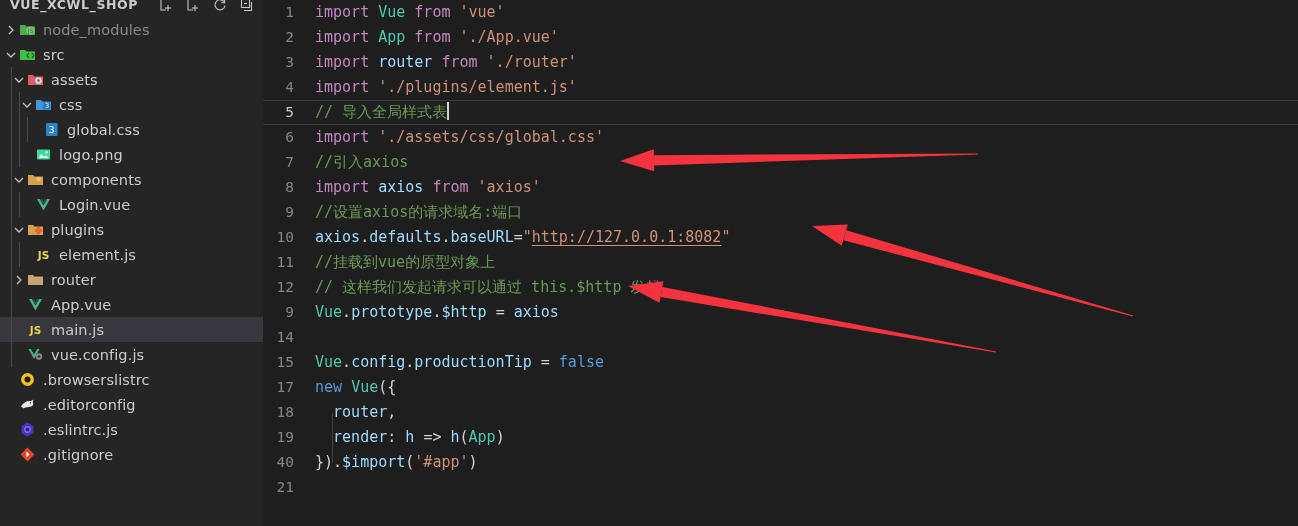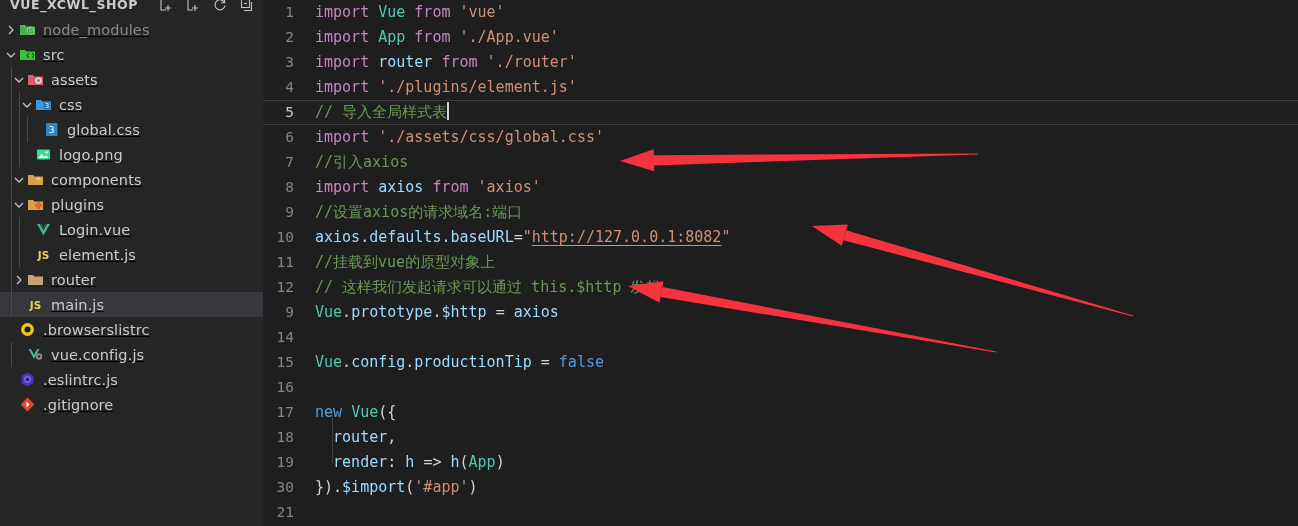--- a/index.html
+++ b/index.html
@@ -58,21 +58,20 @@
   .hdr-icon svg { display: block; }
 
   .tree { padding-top: 0px; }
   .row {
     height: 25px;
     display: flex;
     align-items: center;
     position: relative;
     white-space: nowrap;
     cursor: pointer;
-    text-decoration: underline;
   }
   .row.selected { background: #2a2d2e; }
   .row.active-file { background: #37373d; }
   .row-label {
     font-size: 14.5px;
     color: #cccccc;
     font-family: "DejaVu Sans", sans-serif;
     letter-spacing: 0.1px;
   }
   .row.dim .row-label { color: #8a8a8a; }
@@ -317,20 +316,36 @@
           <span class="ficon">
             <svg width="17" height="17" viewBox="0 0 17 17">
               <path d="M1 4 h5 l1.4 1.6 H16 V14 H1 Z" fill="#d9a04b"></path>
               <path d="M11.5 6 L14.5 8 L11.5 10 L8.5 8 Z" fill="#e8c77a"></path>
             </svg>
           </span>
           <span class="row-label">components</span>
         </div>
         <div class="row">
           <span class="guide" style="left: 11px;"></span>
+          <span class="guide" style="left: 19px;"></span>
+          <span class="chev empty" style="margin-left: 19px;">
+            <svg width="16" height="16" viewBox="0 0 16 16" fill="none" stroke="#c5c5c5" stroke-width="1.25">
+              <path d="M6 4 L10 8 L6 12"></path>
+            </svg>
+          </span>
+          <span class="ficon">
+            <svg width="17" height="17" viewBox="0 0 17 17">
+              <path d="M2 3 L8.5 14.5 L15 3 H12.2 L8.5 9.6 L4.8 3 Z" fill="#41b883"></path>
+              <path d="M5 3 L8.5 9 L12 3 H10 L8.5 5.7 L7 3 Z" fill="#35495e"></path>
+            </svg>
+          </span>
+          <span class="row-label">Login.vue</span>
+        </div>
+        <div class="row">
+          <span class="guide" style="left: 11px;"></span>
           <span class="chev" style="margin-left: 11px;">
             <svg width="16" height="16" viewBox="0 0 16 16" fill="none" stroke="#c5c5c5" stroke-width="1.25">
               <path d="M4 6 L8 10 L12 6"></path>
             </svg>
           </span>
           <span class="ficon">
             <svg width="17" height="17" viewBox="0 0 17 17">
               <path d="M1 4 h5 l1.4 1.6 H16 V14 H1 Z" fill="#d9a04b"></path>
               <path d="M10 6 h3 v2 h2 v3 h-2 v2 h-3 v-2 h-2 v-3 h2 z" fill="#e8622c"></path>
             </svg>
@@ -340,99 +355,112 @@
         <div class="row">
           <span class="guide" style="left: 11px;"></span>
           <span class="guide" style="left: 19px;"></span>
           <span class="chev empty" style="margin-left: 19px;">
             <svg width="16" height="16" viewBox="0 0 16 16" fill="none" stroke="#c5c5c5" stroke-width="1.25">
               <path d="M6 4 L10 8 L6 12"></path>
             </svg>
           </span>
           <span class="ficon">
             <svg width="17" height="17" viewBox="0 0 17 17">
+              <text x="8.5" y="12.5" font-size="10.5" font-weight="bold" fill="#e8d44d" text-anchor="middle" font-family="DejaVu Sans">JS</text>
+            </svg>
+          </span>
+          <span class="row-label">element.js</span>
+        </div>
+        <div class="row">
+          <span class="guide" style="left: 11px;"></span>
+          <span class="chev" style="margin-left: 11px;">
+            <svg width="16" height="16" viewBox="0 0 16 16" fill="none" stroke="#c5c5c5" stroke-width="1.25">
+              <path d="M6 4 L10 8 L6 12"></path>
+            </svg>
+          </span>
+          <span class="ficon">
+            <svg width="17" height="17" viewBox="0 0 17 17">
+              <path d="M1 4 h5 l1.4 1.6 H16 V14 H1 Z" fill="#c7a570"></path>
+            </svg>
+          </span>
+          <span class="row-label">router</span>
+        </div>
+        <div class="row">
+          <span class="guide" style="left: 11px;"></span>
+          <span class="chev empty" style="margin-left: 11px;">
+            <svg width="16" height="16" viewBox="0 0 16 16" fill="none" stroke="#c5c5c5" stroke-width="1.25">
+              <path d="M6 4 L10 8 L6 12"></path>
+            </svg>
+          </span>
+          <span class="ficon">
+            <svg width="17" height="17" viewBox="0 0 17 17">
               <path d="M2 3 L8.5 14.5 L15 3 H12.2 L8.5 9.6 L4.8 3 Z" fill="#41b883"></path>
               <path d="M5 3 L8.5 9 L12 3 H10 L8.5 5.7 L7 3 Z" fill="#35495e"></path>
             </svg>
           </span>
-          <span class="row-label">Login.vue</span>
-        </div>
-        <div class="row">
-          <span class="guide" style="left: 11px;"></span>
-          <span class="guide" style="left: 19px;"></span>
-          <span class="chev empty" style="margin-left: 19px;">
+          <span class="row-label">App.vue</span>
+        </div>
+        <div class="row active-file">
+          <span class="guide" style="left: 11px;"></span>
+          <span class="chev empty" style="margin-left: 11px;">
             <svg width="16" height="16" viewBox="0 0 16 16" fill="none" stroke="#c5c5c5" stroke-width="1.25">
               <path d="M6 4 L10 8 L6 12"></path>
             </svg>
           </span>
           <span class="ficon">
             <svg width="17" height="17" viewBox="0 0 17 17">
               <text x="8.5" y="12.5" font-size="10.5" font-weight="bold" fill="#e8d44d" text-anchor="middle" font-family="DejaVu Sans">JS</text>
             </svg>
           </span>
-          <span class="row-label">element.js</span>
-        </div>
-        <div class="row">
-          <span class="guide" style="left: 11px;"></span>
-          <span class="chev" style="margin-left: 11px;">
-            <svg width="16" height="16" viewBox="0 0 16 16" fill="none" stroke="#c5c5c5" stroke-width="1.25">
-              <path d="M6 4 L10 8 L6 12"></path>
-            </svg>
-          </span>
-          <span class="ficon">
-            <svg width="17" height="17" viewBox="0 0 17 17">
-              <path d="M1 4 h5 l1.4 1.6 H16 V14 H1 Z" fill="#c7a570"></path>
-            </svg>
-          </span>
-          <span class="row-label">router</span>
-        </div>
-        <div class="row active-file">
+          <span class="row-label">main.js</span>
+        </div>
+        <div class="row">
           <span class="guide" style="left: 11px;"></span>
           <span class="chev empty" style="margin-left: 11px;">
             <svg width="16" height="16" viewBox="0 0 16 16" fill="none" stroke="#c5c5c5" stroke-width="1.25">
               <path d="M6 4 L10 8 L6 12"></path>
             </svg>
           </span>
           <span class="ficon">
             <svg width="17" height="17" viewBox="0 0 17 17">
-              <text x="8.5" y="12.5" font-size="10.5" font-weight="bold" fill="#e8d44d" text-anchor="middle" font-family="DejaVu Sans">JS</text>
-            </svg>
-          </span>
-          <span class="row-label">main.js</span>
+              <path d="M1.5 3 L7 13 L12.5 3 H10.2 L7 8.6 L3.8 3 Z" fill="#41b883"></path>
+              <circle cx="12" cy="10.5" r="3.2" fill="#8a8a8a"></circle>
+              <circle cx="12" cy="10.5" r="1.3" fill="#2b2b2b"></circle>
+            </svg>
+          </span>
+          <span class="row-label">vue.config.js</span>
         </div>
         <div class="row">
           <span class="chev empty" style="margin-left: 3px;">
             <svg width="16" height="16" viewBox="0 0 16 16" fill="none" stroke="#c5c5c5" stroke-width="1.25">
               <path d="M6 4 L10 8 L6 12"></path>
             </svg>
           </span>
           <span class="ficon">
             <svg width="17" height="17" viewBox="0 0 17 17">
               <circle cx="8.5" cy="8.5" r="6.4" fill="#efc41f"></circle>
               <path d="M8.5 2.1 a6.4 6.4 0 0 1 0 12.8 a4.6 4.6 0 0 0 0 -12.8 Z" fill="#1b1b1b"></path>
               <circle cx="8.5" cy="8.5" r="3" fill="#1b1b1b"></circle>
             </svg>
           </span>
           <span class="row-label">.browserslistrc</span>
         </div>
         <div class="row">
-          <span class="guide" style="left: 11px;"></span>
-          <span class="chev empty" style="margin-left: 11px;">
-            <svg width="16" height="16" viewBox="0 0 16 16" fill="none" stroke="#c5c5c5" stroke-width="1.25">
-              <path d="M6 4 L10 8 L6 12"></path>
-            </svg>
-          </span>
-          <span class="ficon">
-            <svg width="17" height="17" viewBox="0 0 17 17">
-              <path d="M1.5 3 L7 13 L12.5 3 H10.2 L7 8.6 L3.8 3 Z" fill="#41b883"></path>
-              <circle cx="12" cy="10.5" r="3.2" fill="#8a8a8a"></circle>
-              <circle cx="12" cy="10.5" r="1.3" fill="#2b2b2b"></circle>
-            </svg>
-          </span>
-          <span class="row-label">vue.config.js</span>
+          <span class="chev empty" style="margin-left: 3px;">
+            <svg width="16" height="16" viewBox="0 0 16 16" fill="none" stroke="#c5c5c5" stroke-width="1.25">
+              <path d="M6 4 L10 8 L6 12"></path>
+            </svg>
+          </span>
+          <span class="ficon">
+            <svg width="17" height="17" viewBox="0 0 17 17">
+              <path d="M2 10.5 c2 -4 6 -6 10 -5.5 l2.6 -1.6 -0.8 2.6 c1 1.6 0.3 3.8 -1.5 4.6 c-2.6 1.2 -6 0.4 -7.6 1.8 z" fill="#e8e8e8"></path>
+              <circle cx="11.4" cy="6.7" r="0.8" fill="#2b2b2b"></circle>
+            </svg>
+          </span>
+          <span class="row-label">.editorconfig</span>
         </div>
         <div class="row">
           <span class="chev empty" style="margin-left: 3px;">
             <svg width="16" height="16" viewBox="0 0 16 16" fill="none" stroke="#c5c5c5" stroke-width="1.25">
               <path d="M6 4 L10 8 L6 12"></path>
             </svg>
           </span>
           <span class="ficon">
             <svg width="17" height="17" viewBox="0 0 17 17">
               <path d="M8.5 1.6 L14.4 5 V12 L8.5 15.4 L2.6 12 V5 Z" fill="#4b32c3"></path>
@@ -469,25 +497,24 @@
         <div class="cline"><span class="lnum">6</span><span class="ctext"><span class="kw">import</span> <span class="str">'./assets/css/global.css'</span></span></div>
         <div class="cline"><span class="lnum">7</span><span class="ctext"><span class="cmt">//引入axios</span></span></div>
         <div class="cline"><span class="lnum">8</span><span class="ctext"><span class="kw">import</span> <span class="var">axios</span> <span class="kw">from</span> <span class="str">'axios'</span></span></div>
         <div class="cline"><span class="lnum">9</span><span class="ctext"><span class="cmt">//设置axios的请求域名:端口</span></span></div>
         <div class="cline"><span class="lnum">10</span><span class="ctext"><span class="var">axios</span><span class="pun">.</span><span class="var">defaults</span><span class="pun">.</span><span class="var">baseURL</span><span class="pun">=</span><span class="str">"</span><span class="url">http://127.0.0.1:8082</span><span class="str">"</span></span></div>
         <div class="cline"><span class="lnum">11</span><span class="ctext"><span class="cmt">//挂载到vue的原型对象上</span></span></div>
         <div class="cline"><span class="lnum">12</span><span class="ctext"><span class="cmt">// 这样我们发起请求可以通过 this.$http 发起</span></span></div>
         <div class="cline"><span class="lnum">9</span><span class="ctext"><span class="cls">Vue</span><span class="pun">.</span><span class="var">prototype</span><span class="pun">.</span><span class="var">$http</span> <span class="pun">=</span> <span class="var">axios</span></span></div>
         <div class="cline"><span class="lnum">14</span><span class="ctext"></span></div>
         <div class="cline"><span class="lnum">15</span><span class="ctext"><span class="cls">Vue</span><span class="pun">.</span><span class="var">config</span><span class="pun">.</span><span class="var">productionTip</span> <span class="pun">=</span> <span class="kw2">false</span></span></div>
-        <div class="cline"><span class="lnum">16</span><span class="ctext"></span></div>
         <div class="cline"><span class="lnum">17</span><span class="ctext"><span class="kw2">new</span> <span class="cls">Vue</span><span class="pun">(</span><span class="pun">{</span></span></div>
         <div class="cline"><span class="lnum">18</span><span class="ctext">  <span class="var">router</span><span class="pun">,</span></span></div>
         <div class="cline"><span class="lnum">19</span><span class="ctext">  <span class="var">render</span><span class="pun">:</span> <span class="var">h</span> <span class="pun">=</span><span class="pun">&gt;</span> <span class="var">h</span><span class="pun">(</span><span class="cls">App</span><span class="pun">)</span></span></div>
-        <div class="cline"><span class="lnum">30</span><span class="ctext"><span class="pun">}</span><span class="pun">)</span><span class="pun">.</span><span class="var">$import</span><span class="pun">(</span><span class="str">'#app'</span><span class="pun">)</span></span></div>
+        <div class="cline"><span class="lnum">40</span><span class="ctext"><span class="pun">}</span><span class="pun">)</span><span class="pun">.</span><span class="var">$import</span><span class="pun">(</span><span class="str">'#app'</span><span class="pun">)</span></span></div>
         <div class="cline"><span class="lnum">21</span><span class="ctext"></span></div>
         <div class="indent-guide" style="left: 69px; top: 413px; height: 50px;"></div>
       </div>
   </div>
 
   <svg id="arrow-layer" viewBox="0 0 1298 526" width="1298" height="526">
       <polygon points="977.9902253320471,153.500095553264 653.8918458313364,155.13631633314597 654.0951589247574,165.53432882525445 978.0097746679529,154.499904446736" fill="#f5333f"></polygon>
       <polygon points="620,161 653.7784596830822,149.33742475100857 654.2085450730115,171.33322040739185" fill="#f5333f"></polygon>
       <polygon points="1133.1349818461624,315.51856474868725 846.1414082893568,230.17183892539427 843.3337858891778,240.18569215269954 1132.8650181538376,316.48143525131275" fill="#f5333f"></polygon>
       <polygon points="812,226 847.7071977048413,224.5871900101663 841.7679964736933,245.77034106792752" fill="#f5333f"></polygon>

